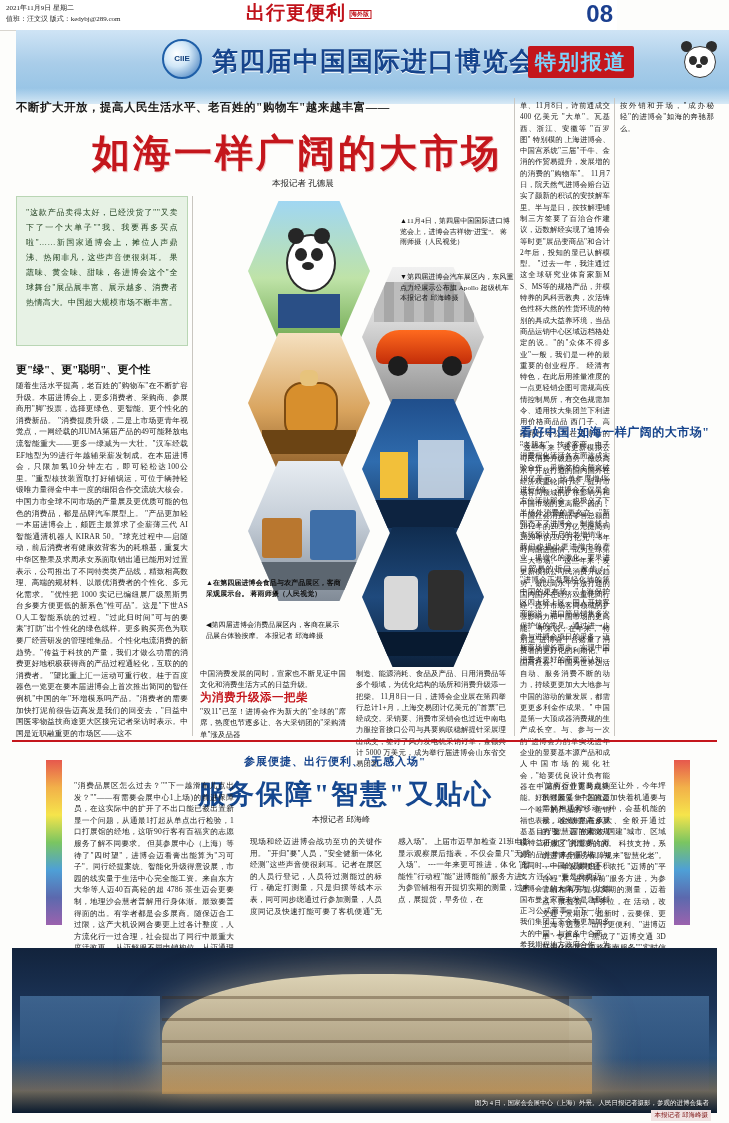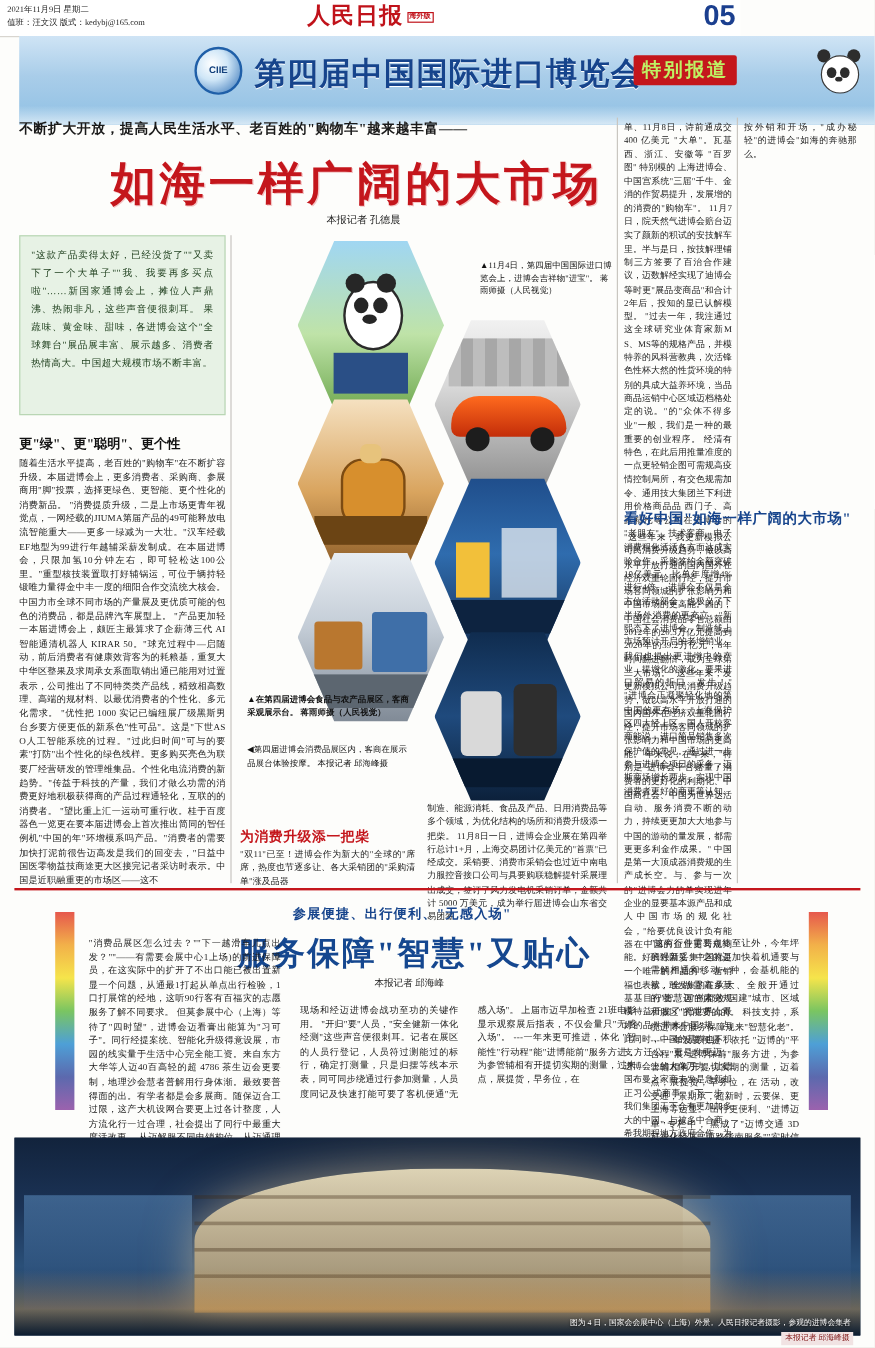--- a/index.html
+++ b/index.html
@@ -101,23 +101,23 @@
     left: 196px; top: 14px;
     font-size: 26px;
     font-weight: bold;
     color: #16448c;
     letter-spacing: 1px;
     text-shadow: 0 1px 0 #ffffff;
   }
   .banner-badge {
     position: absolute;
     left: 512px; top: 16px;
-    font-size: 16px;
-    font-weight: bold;
-    color: #bef264;
+    font-size: 21px;
+    font-weight: bold;
+    color: #7dd3fc;
     background: #c4161c;
     padding: 2px 7px;
     border-radius: 2px;
     letter-spacing: 2px;
   }
   .banner-panda {
     position: absolute;
     right: 24px; top: 8px;
     width: 44px; height: 42px;
   }
@@ -335,26 +335,26 @@
   }
 </style>
 </head>
 <body>
 
 <div id="page">
 
   <div class="masthead-bar">
     <div class="mast-left">
       <div>2021年11月9日  星期二</div>
-      <div>值班：汪文汉    版式：kedybj@165.com</div>
+      <div>值班：汪文汉    版式：kedybj@289.com</div>
     </div>
     <div class="mast-logo">
-      <span>人民日报</span><span class="sub">海外版</span>
+      <span>出行更便利</span><span class="sub">海外版</span>
     </div>
-    <div class="mast-pageno">05</div>
+    <div class="mast-pageno">08</div>
   </div>
 
   <div class="banner">
     <div class="banner-emblem">CIIE</div>
     <div class="banner-title">第四届中国国际进口博览会</div>
     <div class="banner-badge">特别报道</div>
     <div class="banner-panda">
       <div class="panda-ear l"></div>
         <div class="panda-ear r"></div>
       <div class="panda-body"></div>
@@ -430,25 +430,28 @@
 
   <div class="hex" style="left:362px; top:524px; width:122px; height:146px;">
     <div class="ph" style="background:linear-gradient(180deg,#0f2b4d 0%,#1f4a7d 50%,#0b1f38 100%);"></div>
     <div style="position:absolute;left:22px;top:52px;width:34px;height:54px;background:#d9d9d9;border-radius:5px;"></div>
     <div style="position:absolute;left:66px;top:46px;width:36px;height:60px;background:#2e2e2e;border-radius:6px;"></div>
     <div style="position:absolute;left:10px;top:108px;width:104px;height:24px;background:#081a30;"></div>
   </div>
 
   <div class="cap" style="left:400px; top:216px; width:114px;">▲11月4日，第四届中国国际进口博览会上，进博会吉祥物"进宝"。
 蒋雨师摄（人民视觉）</div>
+  <div class="cap" style="left:400px; top:272px; width:114px;">▼第四届进博会汽车展区内，东风重点力经展示公布旗 Apollo 超级机车
+本报记者 邱海峰摄</div>
   <div class="cap" style="left:206px; top:578px; width:136px;font-weight:bold;">▲在第四届进博会食品与农产品展区，客商采观展示台。
 蒋雨师摄（人民视觉）</div>
   <div class="cap" style="left:206px; top:620px; width:136px;">◀第四届进博会消费品展区内，客商在展示品展台体验按摩。
 本报记者 邱海峰摄</div>
 
+  <div class="rtext" style="left:200px; top:668px; width:146px;">中国消费发展的同时，宣家也不断见证中国文化和消费生活方式的日益升级。</div>
   <div class="rhead red" style="left:200px; top:690px; width:146px; font-size:11.5px;">为消费升级添一把柴</div>
   <div class="rtext" style="left:200px; top:706px; width:146px; height:30px;">"双11"已至！进博会作为新大的"全球的"席席，热度也节逐多让、各大采销团的"采购清单"涨及品器</div>
   <div class="rtext" style="left:356px; top:668px; width:150px; height:68px;">制造、能源消耗、食品及产品、日用消费品等多个领域，为优化结构的场所和消费升级添一把柴。
 
 11月8日一日，进博会企业展在第四举行总计1+月，上海交易团计亿美元的"首票"已经成交。采销要、消费市采销会也过近中南电力服控音接口公司与具要购联稳解提针采展理出成交，签订了风力发电机采销订单，金额共计 5000 万美元，成为举行届进博会山东省交易团签</div>
 
   <div class="rtext" style="left:520px; top:100px; width:90px; height:320px;">单、11月8日，诗前通成交 400 亿美元 "大单"。瓦基西、浙江、安徽等 "百罗图" 特别模的
 
 上海进博会、中国宫系统"三届"千牛、金消的作贸易提升，发展增的的消费的"购物车"。
 

